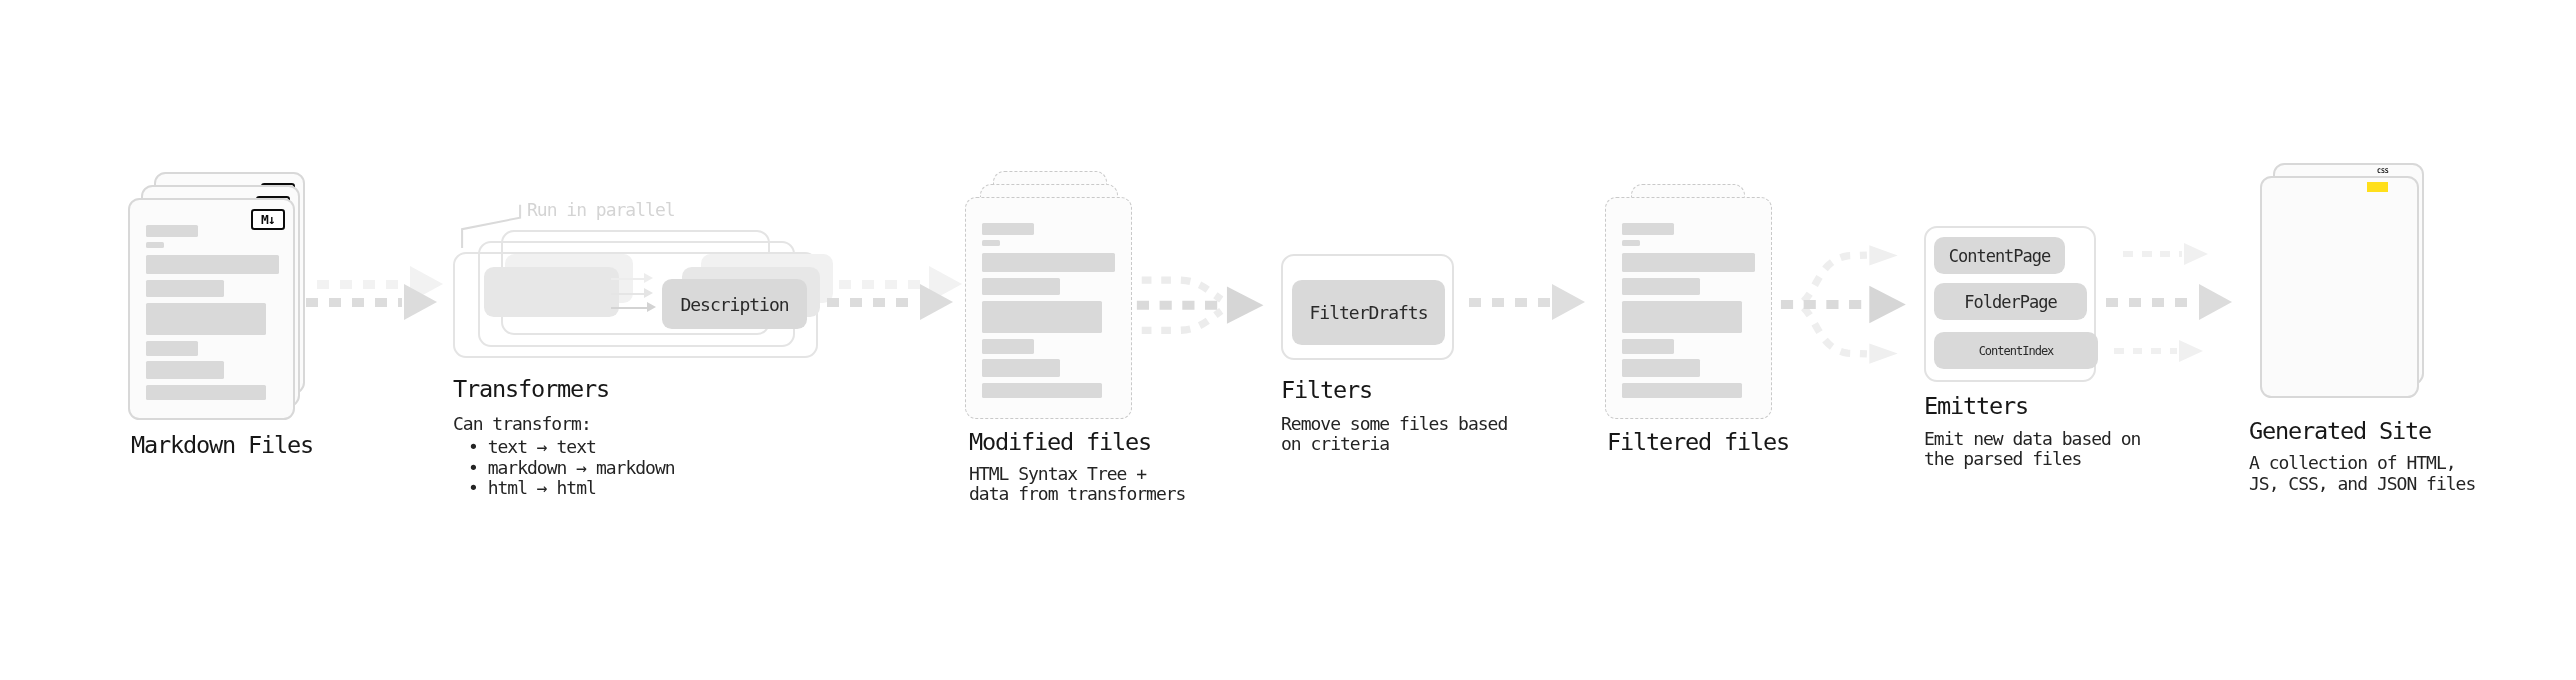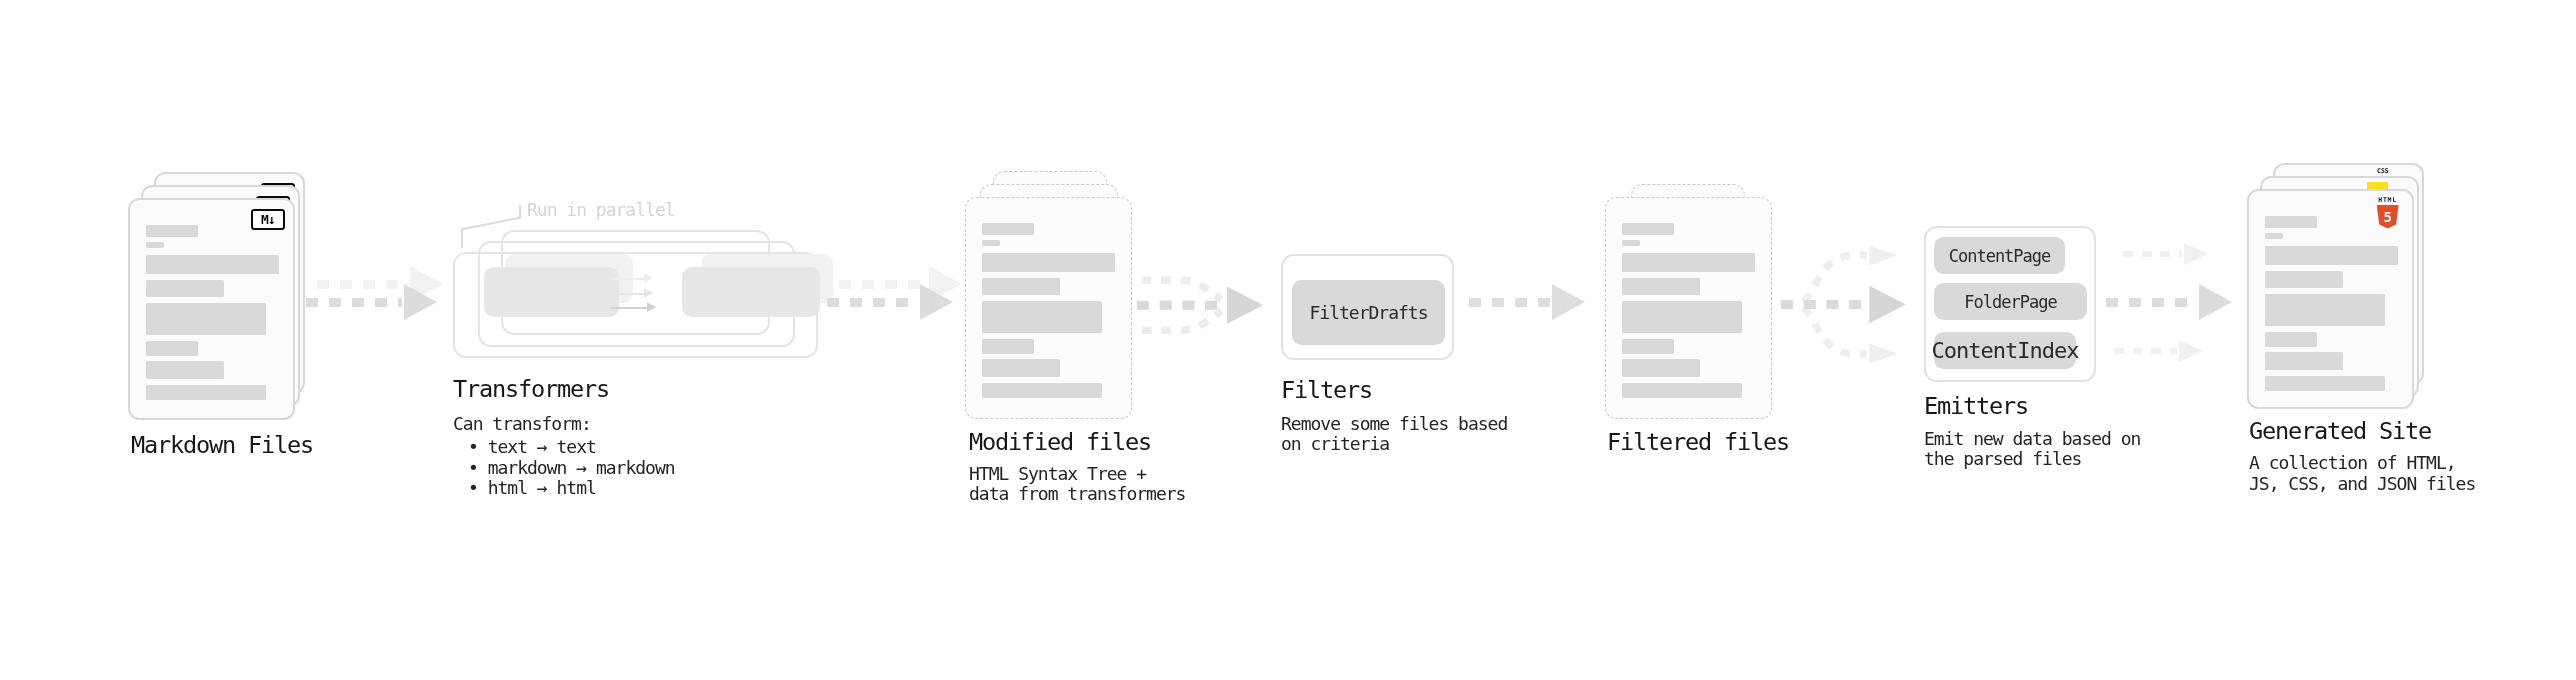--- a/index.html
+++ b/index.html
@@ -119,20 +119,21 @@
 
   <div class="outline-box" style="left:501px;top:230px;width:269px;height:105px"></div>
   <div class="outline-box" style="left:478px;top:241px;width:317px;height:106px"></div>
   <div class="outline-box" style="left:453px;top:252px;width:365px;height:106px"></div>
 
   <div class="gbtn g2" style="left:505px;top:254px;width:128px;height:49px"></div>
   <div class="gbtn g1" style="left:484px;top:267px;width:135px;height:50px"></div>
 
   <div class="gbtn g2" style="left:701px;top:254px;width:132px;height:49px"></div>
   <div class="gbtn g1" style="left:682px;top:267px;width:138px;height:50px"></div>
+  <div class="gbtn" style="left:662px;top:279px;width:145px;height:50px">Description</div>
 
   <div class="ma" style="left:611px;top:278px;width:32.5px;--c:#ededed"></div>
   <div class="ma" style="left:611px;top:293px;width:32.5px;--c:#e5e5e5"></div>
   <div class="ma" style="left:611px;top:307px;width:36px;--c:#d3d3d3"></div>
 
   <div class="stage-label" style="left:453px;top:375px">Transformers</div>
   <div class="desc" style="left:453px;top:414px">Can transform:</div>
   <div class="desc" style="left:468px;top:437px">• text → text</div>
   <div class="desc" style="left:468px;top:458px">• markdown → markdown</div>
   <div class="desc" style="left:468px;top:478px">• html → html</div>
@@ -198,21 +199,21 @@
     <path d="M34 86 C52 104 54 136 88 142 L112 143" fill="none" stroke="#eeeeee" stroke-width="9" stroke-dasharray="12 12"></path>
     <polygon points="115,9 115,34 150,21.5" fill="#efefef"></polygon>
     <polygon points="115,130 115,155 150,142.5" fill="#efefef"></polygon>
     <path d="M6 82 H112" fill="none" stroke="#dadada" stroke-width="11" stroke-dasharray="15 13"></path>
     <polygon points="115,59 115,105 160,82" fill="#d6d6d6"></polygon>
   </svg>
 
   <div class="white-box" style="left:1924px;top:226px;width:172px;height:156px"></div>
   <div class="gbtn" style="left:1934px;top:237px;width:131px;height:37px;font-size:17px">ContentPage</div>
   <div class="gbtn" style="left:1934px;top:283px;width:153px;height:37px;font-size:17px">FolderPage</div>
-  <div class="gbtn" style="left:1934px;top:332px;width:142px;height:37px;font-size:22px">ContentIndex</div>
+  <div class="gbtn" style="left:1934px;top:332px;width:164px;height:37px;font-size:12px">ContentIndex</div>
   <div class="stage-label" style="left:1924px;top:392px">Emitters</div>
   <div class="desc" style="left:1924px;top:429px">Emit new data based on</div>
   <div class="desc" style="left:1924px;top:449px">the parsed files</div>
 
   <div class="dr sm" style="left:2123px;top:243px;--c:#f0f0f0">
       <div class="ds" style="width:59px"></div>
       <div class="hd"></div>
     </div>
   <div class="dr" style="left:2106px;top:284px;--c:#dcdcdc">
       <div class="ds" style="width:91px"></div>
@@ -225,32 +226,18 @@
 
   <div class="file-card" style="left:2273px;top:163px;width:151px">
     <div class="css-badge">
       <div class="w">CSS</div>
       <div class="bluebar"></div>
     </div>
   </div>
   <div class="file-card" style="left:2260px;top:176px;width:159px">
     <div class="js-badge"></div>
   </div>
-  <div class="file-card" style="left:2247px;top:189px;height:220px">
-    <div class="html5-badge">
-      <div class="w">HTML</div>
-      <div class="shield">5</div>
-    </div>
-    <div class="bar b1"></div>
-    <div class="bar b2"></div>
-    <div class="bar b3"></div>
-    <div class="bar b4"></div>
-    <div class="bar b5"></div>
-    <div class="bar b6"></div>
-    <div class="bar b7"></div>
-    <div class="bar b8"></div>
-  </div>
   <div class="stage-label" style="left:2249px;top:417px">Generated Site</div>
   <div class="desc" style="left:2249px;top:453px">A collection of HTML,</div>
   <div class="desc" style="left:2249px;top:474px">JS, CSS, and JSON files</div>
 
 </div>
 
 
 </body></html>

